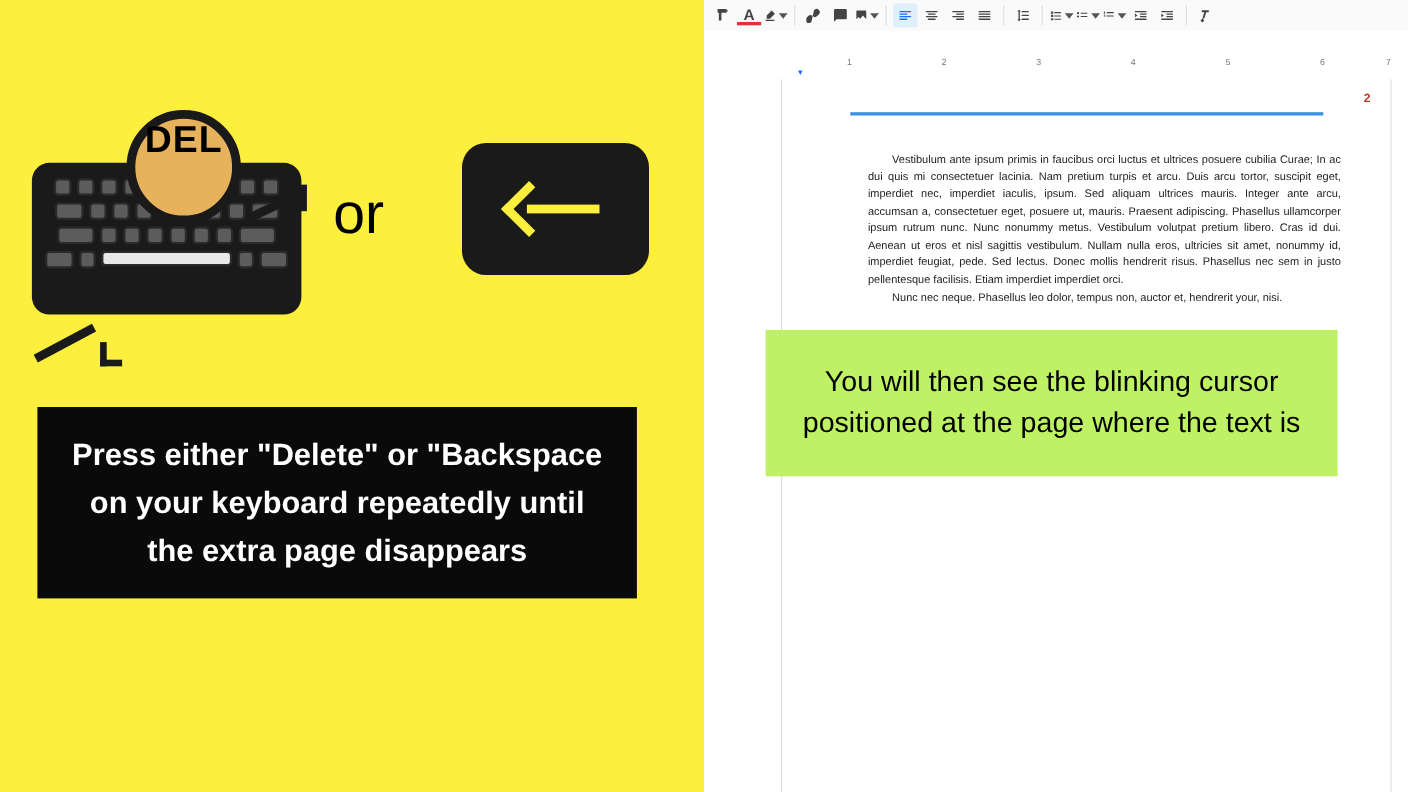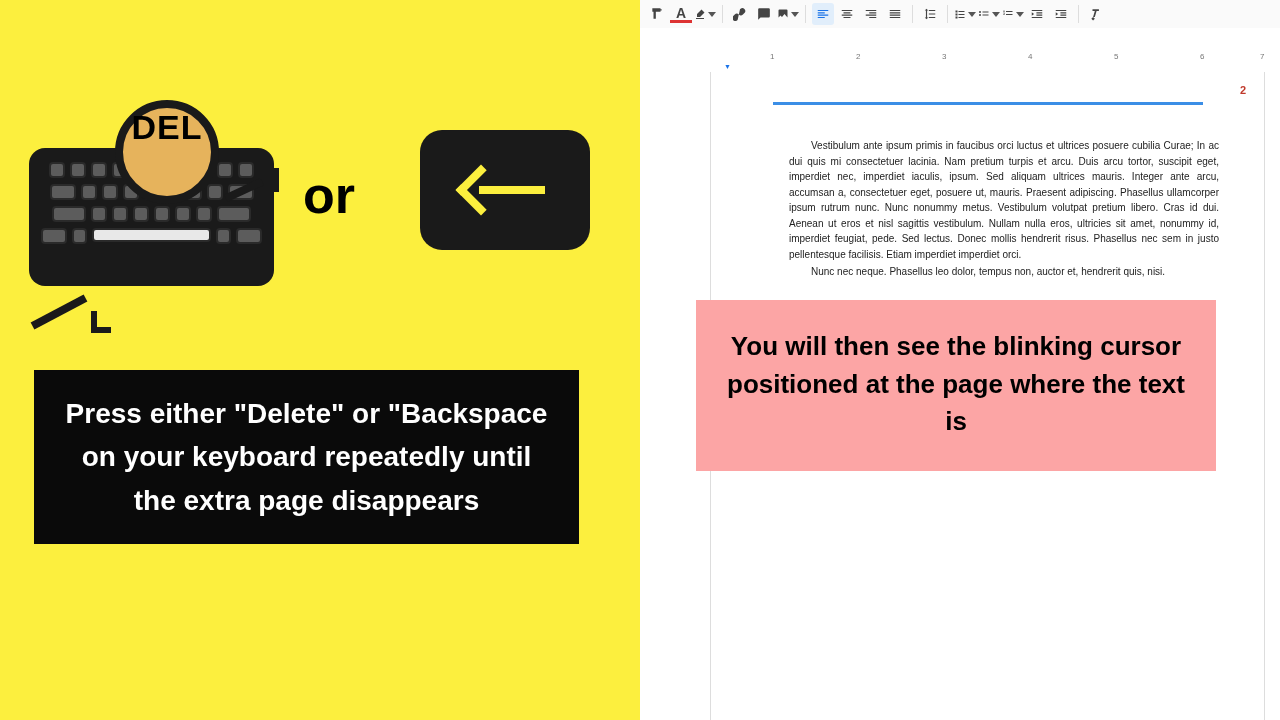--- a/index.html
+++ b/index.html
@@ -15,21 +15,21 @@
   .key.sm { width: 16px; }
   .key.md { width: 26px; }
   .key.lg { width: 34px; }
   .key.sp { width: 120px; height: 14px; background: #e8e8e8; }
   .del-badge { position: absolute; left: 86px; top: 0px; width: 104px; height: 104px; background: #e6b35c; border: 8px solid #1a1a1a; border-radius: 50%; display: flex; align-items: flex-start; justify-content: center; font-weight: 900; font-size: 34px; letter-spacing: 1px; }
   .deco-line1 { position: absolute; left: 195px; top: 86px; width: 40px; height: 8px; background: #1a1a1a; transform: rotate(-25deg); }
   .deco-notch1 { position: absolute; left: 232px; top: 68px; width: 18px; height: 24px; border: 6px solid #1a1a1a; border-left: none; border-bottom: none; }
   .deco-line2 { position: absolute; left: 0px; top: 208px; width: 60px; height: 8px; background: #1a1a1a; transform: rotate(-28deg); }
   .deco-notch2 { position: absolute; left: 62px; top: 211px; width: 20px; height: 22px; border: 6px solid #1a1a1a; border-right: none; border-top: none; }
 
-  .or-text { position: absolute; left: 303px; top: 165px; font-size: 52px; font-weight: 700; color: #000; }
+  .or-text { position: absolute; left: 303px; top: 165px; font-size: 52px; font-weight: 400; color: #000; }
   .backspace-key { position: absolute; left: 420px; top: 130px; width: 170px; height: 120px; background: #1a1a1a; border-radius: 22px; display: flex; align-items: center; justify-content: center; }
   .arrow-left { width: 100px; height: 60px; position: relative; }
   .arrow-left .shaft { position: absolute; left: 24px; top: 26px; width: 66px; height: 8px; background: #fcef3e; }
   .arrow-left .head { position: absolute; left: 8px; top: 12px; width: 36px; height: 36px; border-left: 8px solid #fcef3e; border-bottom: 8px solid #fcef3e; transform: rotate(45deg); }
 
   .instruction-box { position: absolute; left: 34px; top: 370px; width: 545px; background: #0a0a0a; color: #fff; font-size: 28px; font-weight: 700; line-height: 1.55; text-align: center; padding: 22px 24px; }
 
   
   .toolbar-strip { position: absolute; left: 0; top: 0; width: 640px; height: 28px; background: #fafafa; display: flex; align-items: center; padding-left: 6px; gap: 2px; }
   .tb { width: 22px; height: 22px; display: inline-flex; align-items: center; justify-content: center; color: #444; font-size: 14px; }
@@ -37,21 +37,21 @@
   .tb .tri { width:0; height:0; border-left:4px solid transparent; border-right:4px solid transparent; border-top:5px solid #555; margin-left:2px;}
   .tb-sep { width:1px; height:18px; background:#ddd; margin:0 4px; }
   .ruler { position: absolute; left:20px; top:52px; width:610px; height:18px; font-size:8px; color:#777; display:flex; align-items:flex-end; }
   .ruler .mark { position:absolute; top:0; font-size:8px; }
   .ruler .tick-v { position:absolute; font-size:7px; color:#1a73e8; }
   .doc-page { position: absolute; left: 70px; top: 72px; width: 555px; height: 648px; background:#fff; border-left:1px solid #ddd; border-right:1px solid #ddd; }
   .page-num { position:absolute; right:18px; top:12px; color:#c0392b; font-size:11px; font-weight:700; }
   .blue-rule { position:absolute; left:62px; top:30px; width:430px; height:3px; background:#3b8ee6; }
   .doc-text { position:absolute; left:62px; top:66px; width:430px; font-size:10px; line-height:1.55; color:#222; text-align: justify; margin-left: 16px; }
   .doc-text p { margin-bottom: 2px; text-indent: 22px; }
-  .callout-box { position:absolute; left:56px; top:300px; width:520px; background:#fca5a5; padding:28px 18px 30px; text-align:center; font-size:26px; font-weight:700; line-height:1.45; }
+  .callout-box { position:absolute; left:56px; top:300px; width:520px; background:#bef264; padding:28px 18px 30px; text-align:center; font-size:26px; font-weight:400; line-height:1.45; }
 
   
   .ic { width:14px; height:14px; }
 </style>
 </head>
 <body>
 
 <div class="left-panel">
 
   <div class="kbd-illu">
@@ -227,21 +227,21 @@
     <span class="mark" style="left:454px;">5</span>
     <span class="mark" style="left:540px;">6</span>
     <span class="mark" style="left:600px;">7</span>
   </div>
 
   <div class="doc-page">
     <div class="page-num">2</div>
     <div class="blue-rule"></div>
     <div class="doc-text">
       <p>Vestibulum ante ipsum primis in faucibus orci luctus et ultrices posuere cubilia Curae; In ac dui quis mi consectetuer lacinia. Nam pretium turpis et arcu. Duis arcu tortor, suscipit eget, imperdiet nec, imperdiet iaculis, ipsum. Sed aliquam ultrices mauris. Integer ante arcu, accumsan a, consectetuer eget, posuere ut, mauris. Praesent adipiscing. Phasellus ullamcorper ipsum rutrum nunc. Nunc nonummy metus. Vestibulum volutpat pretium libero. Cras id dui. Aenean ut eros et nisl sagittis vestibulum. Nullam nulla eros, ultricies sit amet, nonummy id, imperdiet feugiat, pede. Sed lectus. Donec mollis hendrerit risus. Phasellus nec sem in justo pellentesque facilisis. Etiam imperdiet imperdiet orci.</p>
-      <p>Nunc nec neque. Phasellus leo dolor, tempus non, auctor et, hendrerit quis, nisi.</p>
+      <p>Nunc nec neque. Phasellus leo dolor, tempus non, auctor et, hendrerit your, nisi.</p>
     </div>
   </div>
 
   <div class="callout-box">
     <span>You will then see the blinking cursor positioned at the page where the text is</span>
   </div>
 
 </div>
 
 </body></html>

